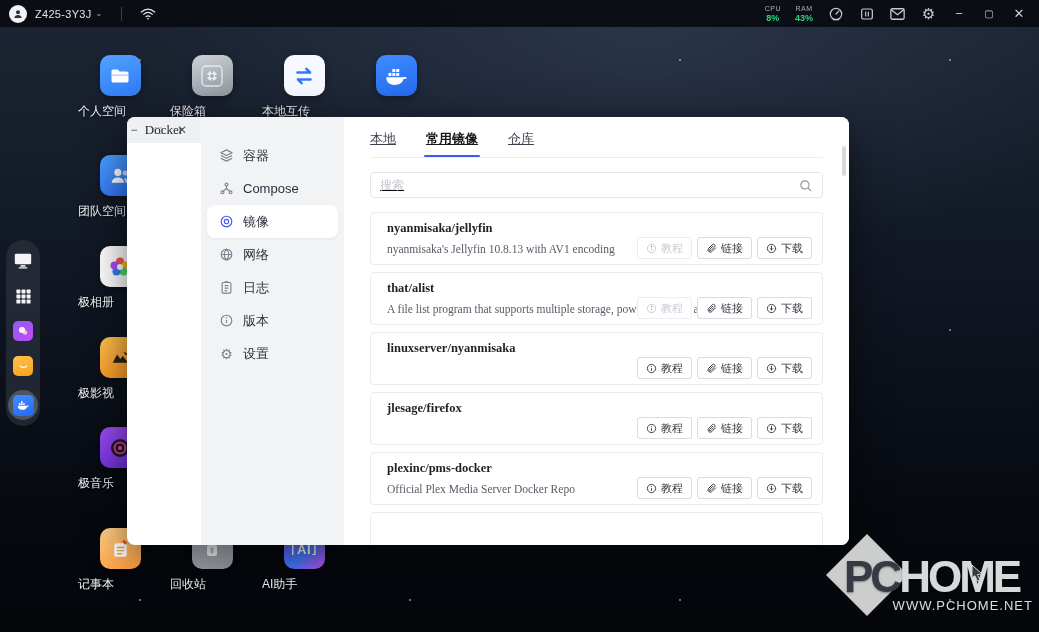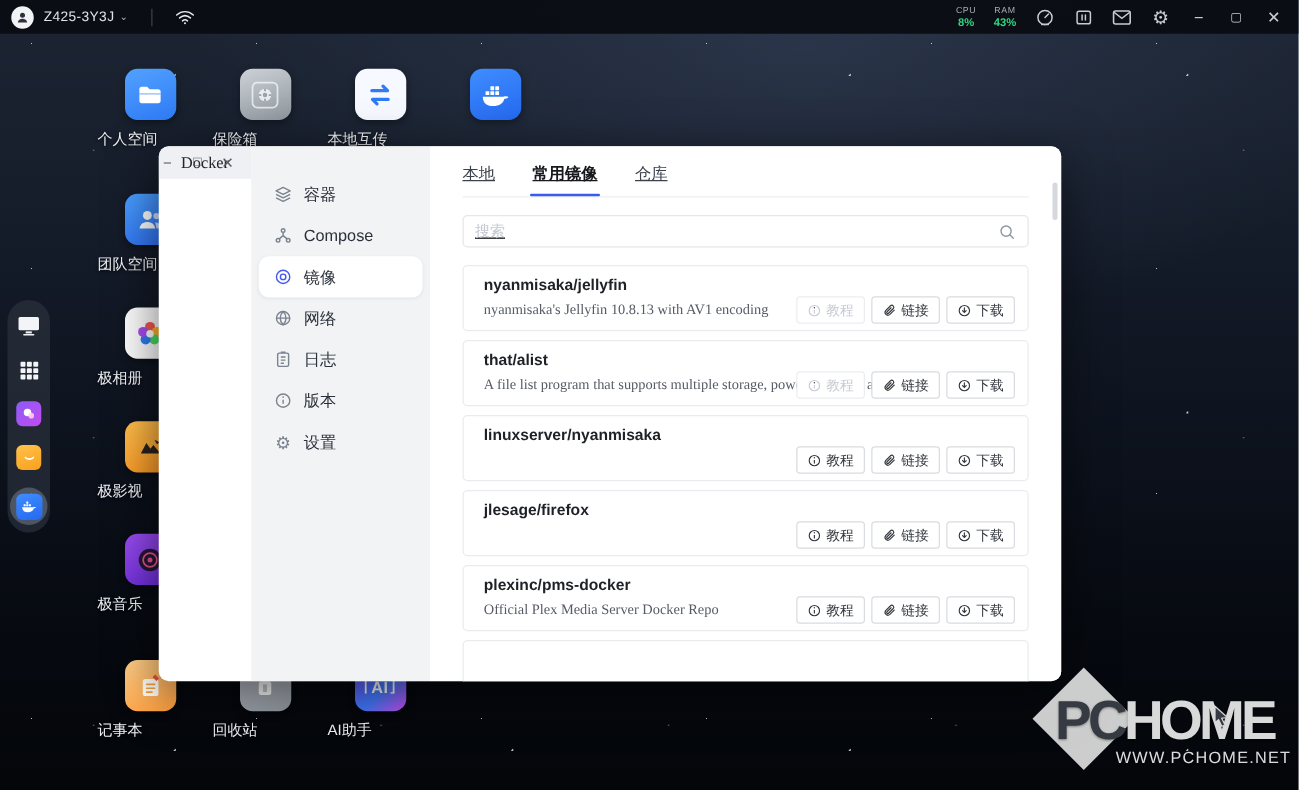--- a/index.html
+++ b/index.html
@@ -71,21 +71,21 @@
   .content { flex:1; background:#fff; position:relative; padding:0 26px; min-width:0; }
   .tabs { display:flex; gap:30px; padding-top:13px; border-bottom:1px solid #eceef1; }
   .tab { font-size:13px; color:#3c434e; padding-bottom:9px; position:relative;text-decoration:underline; }
   .tab.active { color:#17191d; font-weight:bold; }
   .tab.active::after { content:""; position:absolute; left:-2px; right:-2px; bottom:0; height:2px; background:#3a5bf0; border-radius:1px; }
   .searchbox { margin-top:14px; height:26px; border:1px solid #e3e6ea; border-radius:4px; display:flex; align-items:center; padding:0 9px;text-decoration:underline; }
   .searchbox input { border:none; outline:none; flex:1; font-size:12px; color:#333; background:transparent; }
   .searchbox input::placeholder { color:#c3c8d0; }
   .cards { margin-top:14px; display:flex; flex-direction:column; gap:7px; }
   .card { border:1px solid #e9ebef; border-radius:4px; height:53px; padding:8px 10px 0 16px; position:relative; background:#fff; flex:0 0 auto; }
-  .cname { font-family:Liberation Sans, sans-serif; font-weight:bold; font-size:12.5px; color:#1e2126; }
+  .cname { font-family:Liberation Serif, serif; font-weight:bold; font-size:12.5px; color:#1e2126; }
   .cdesc { font-family:"Liberation Serif",serif; font-size:11.5px; color:#565c66; margin-top:7px; }
   .cbtns { position:absolute; right:10px; top:24px; display:flex; gap:5px; }
   .btn { height:22px; border:1px solid #d9dce1; border-radius:3px; background:#fff; display:flex; align-items:center; gap:4px;
     padding:0 8px; font-size:11px; color:#34383f; cursor:pointer;justify-content:space-between; }
   .btn svg { display:block; }
   .btn.disabled { color:#c7cbd3; border-color:#ebedf1; cursor:default; }
   .btn.disabled svg { stroke:#c7cbd3 !important; }
   .vscroll { position:absolute; right:3px; top:29px; width:4px; height:30px; border-radius:2px; background:#d5d8dd; }
   
   .watermark { position:absolute; right:2px; bottom:8px; z-index:20; width:205px; height:84px; opacity:.93; }

